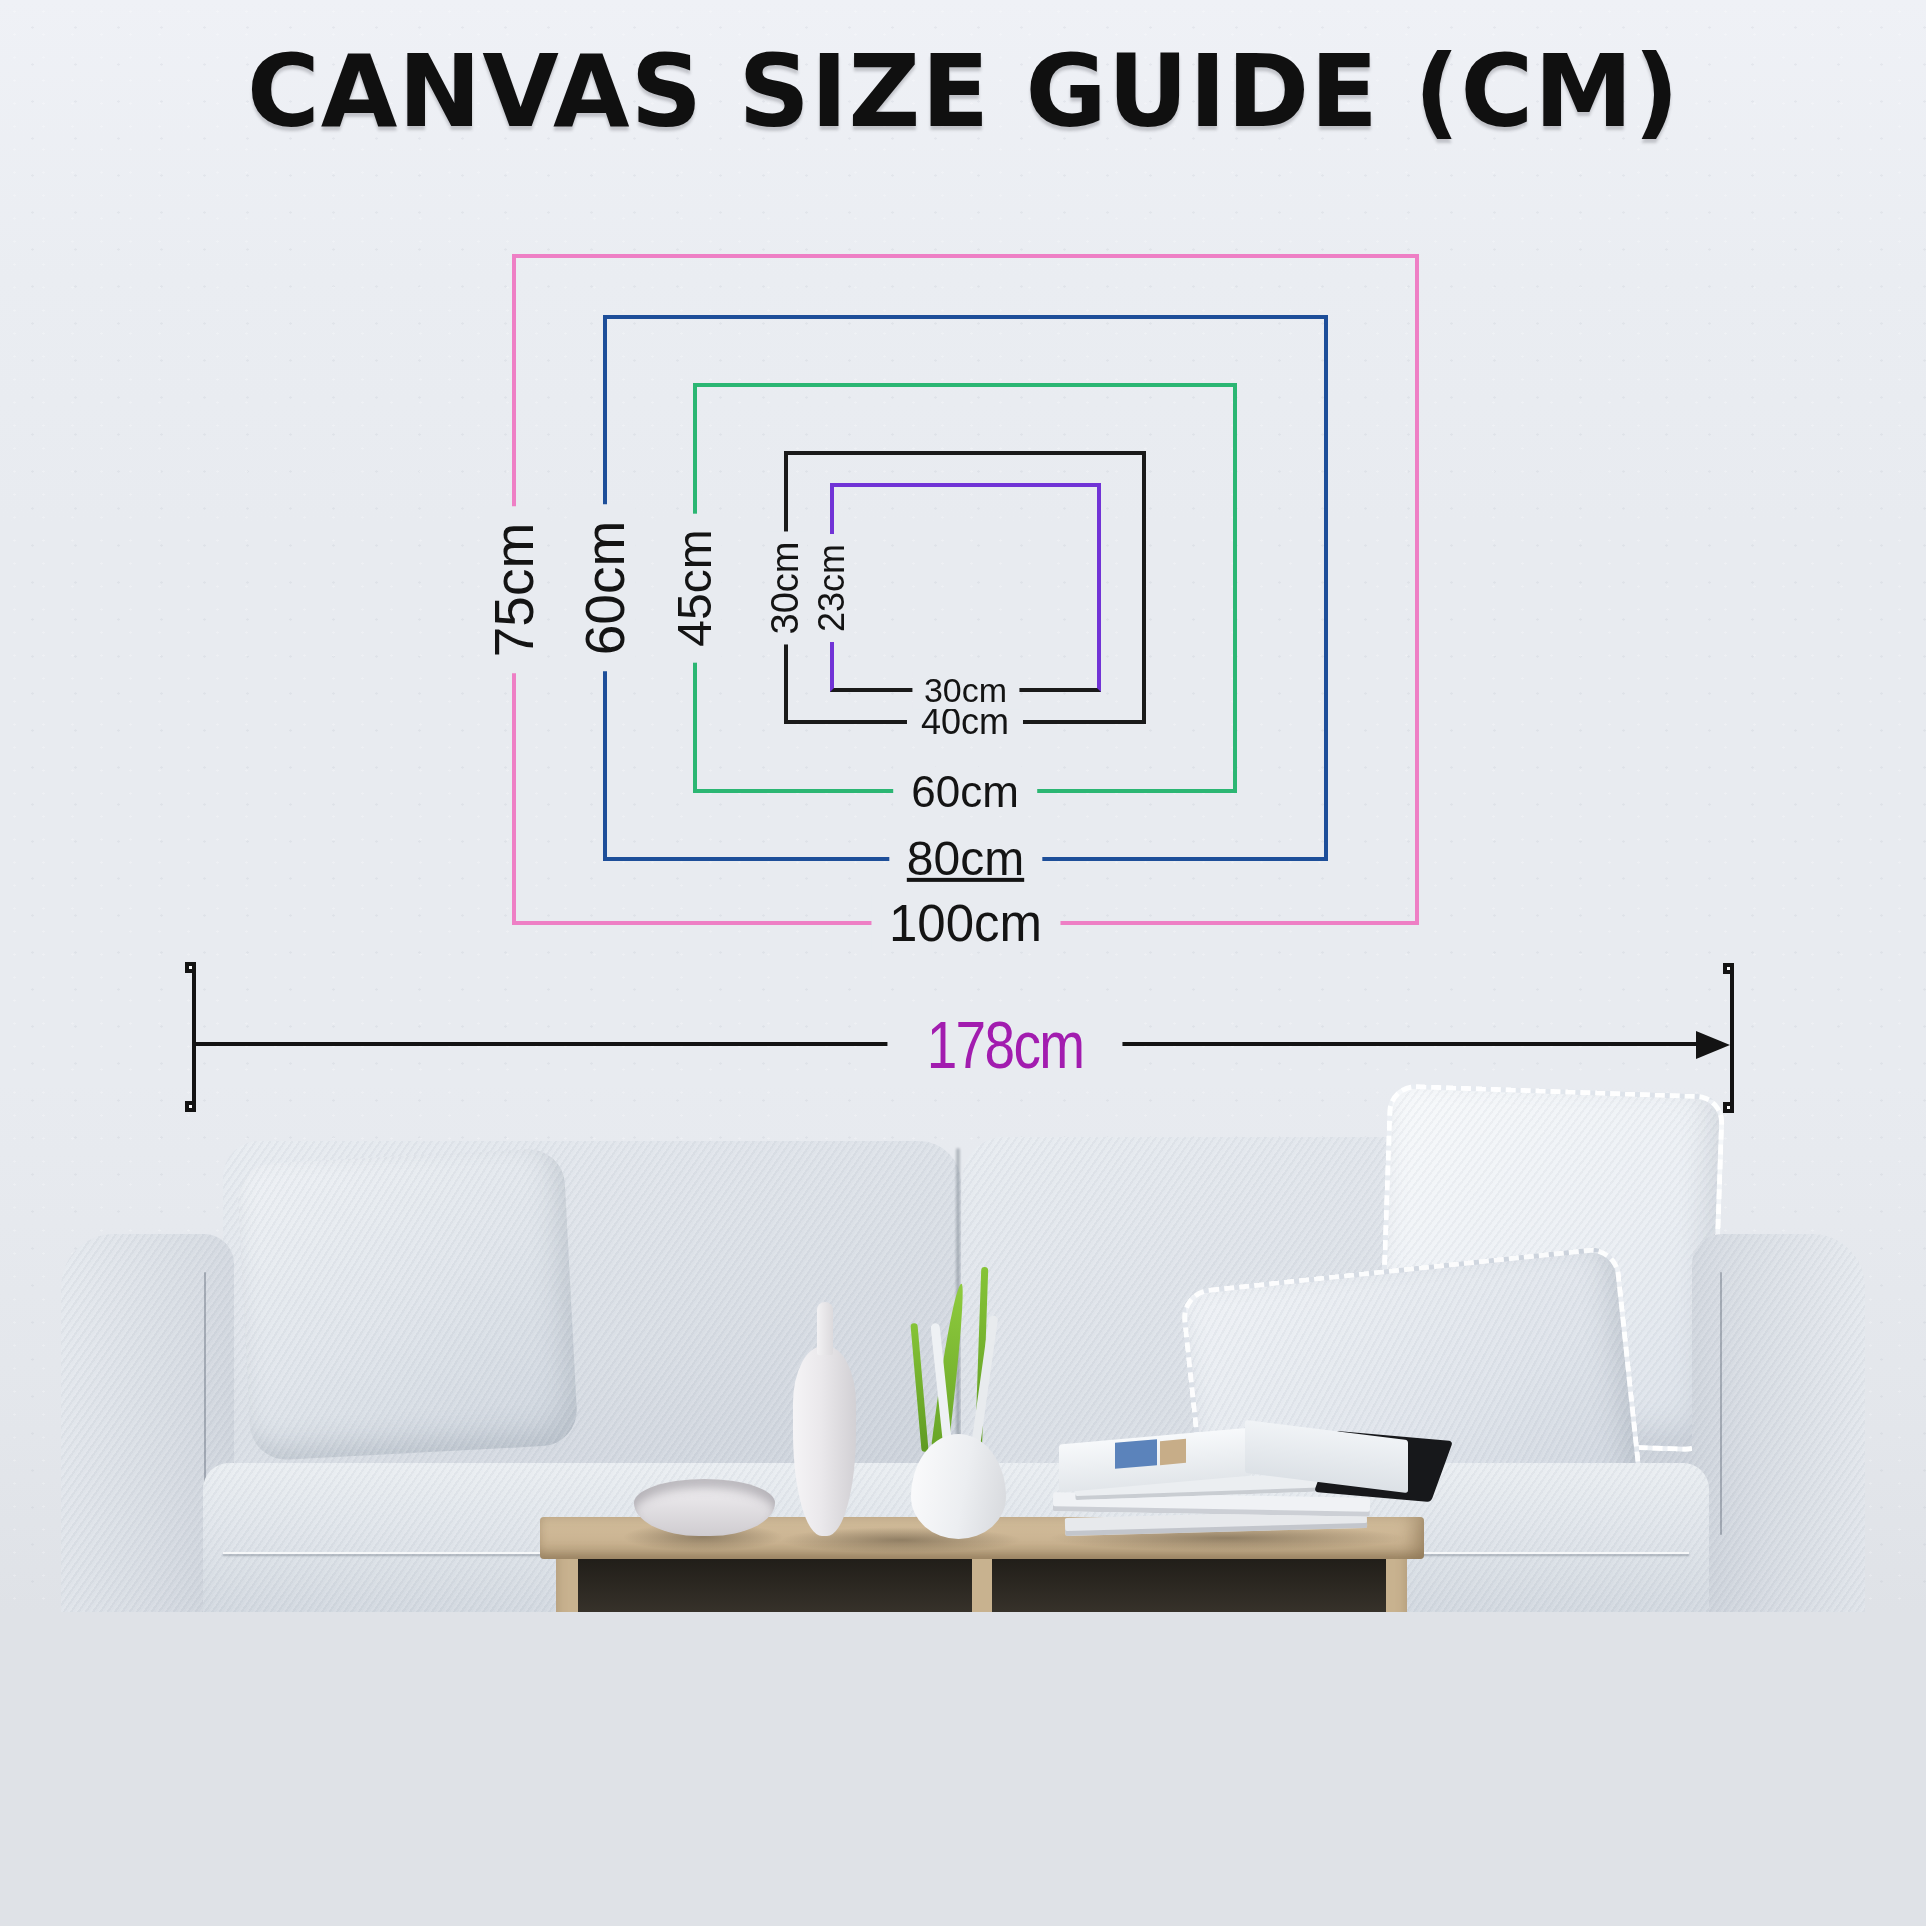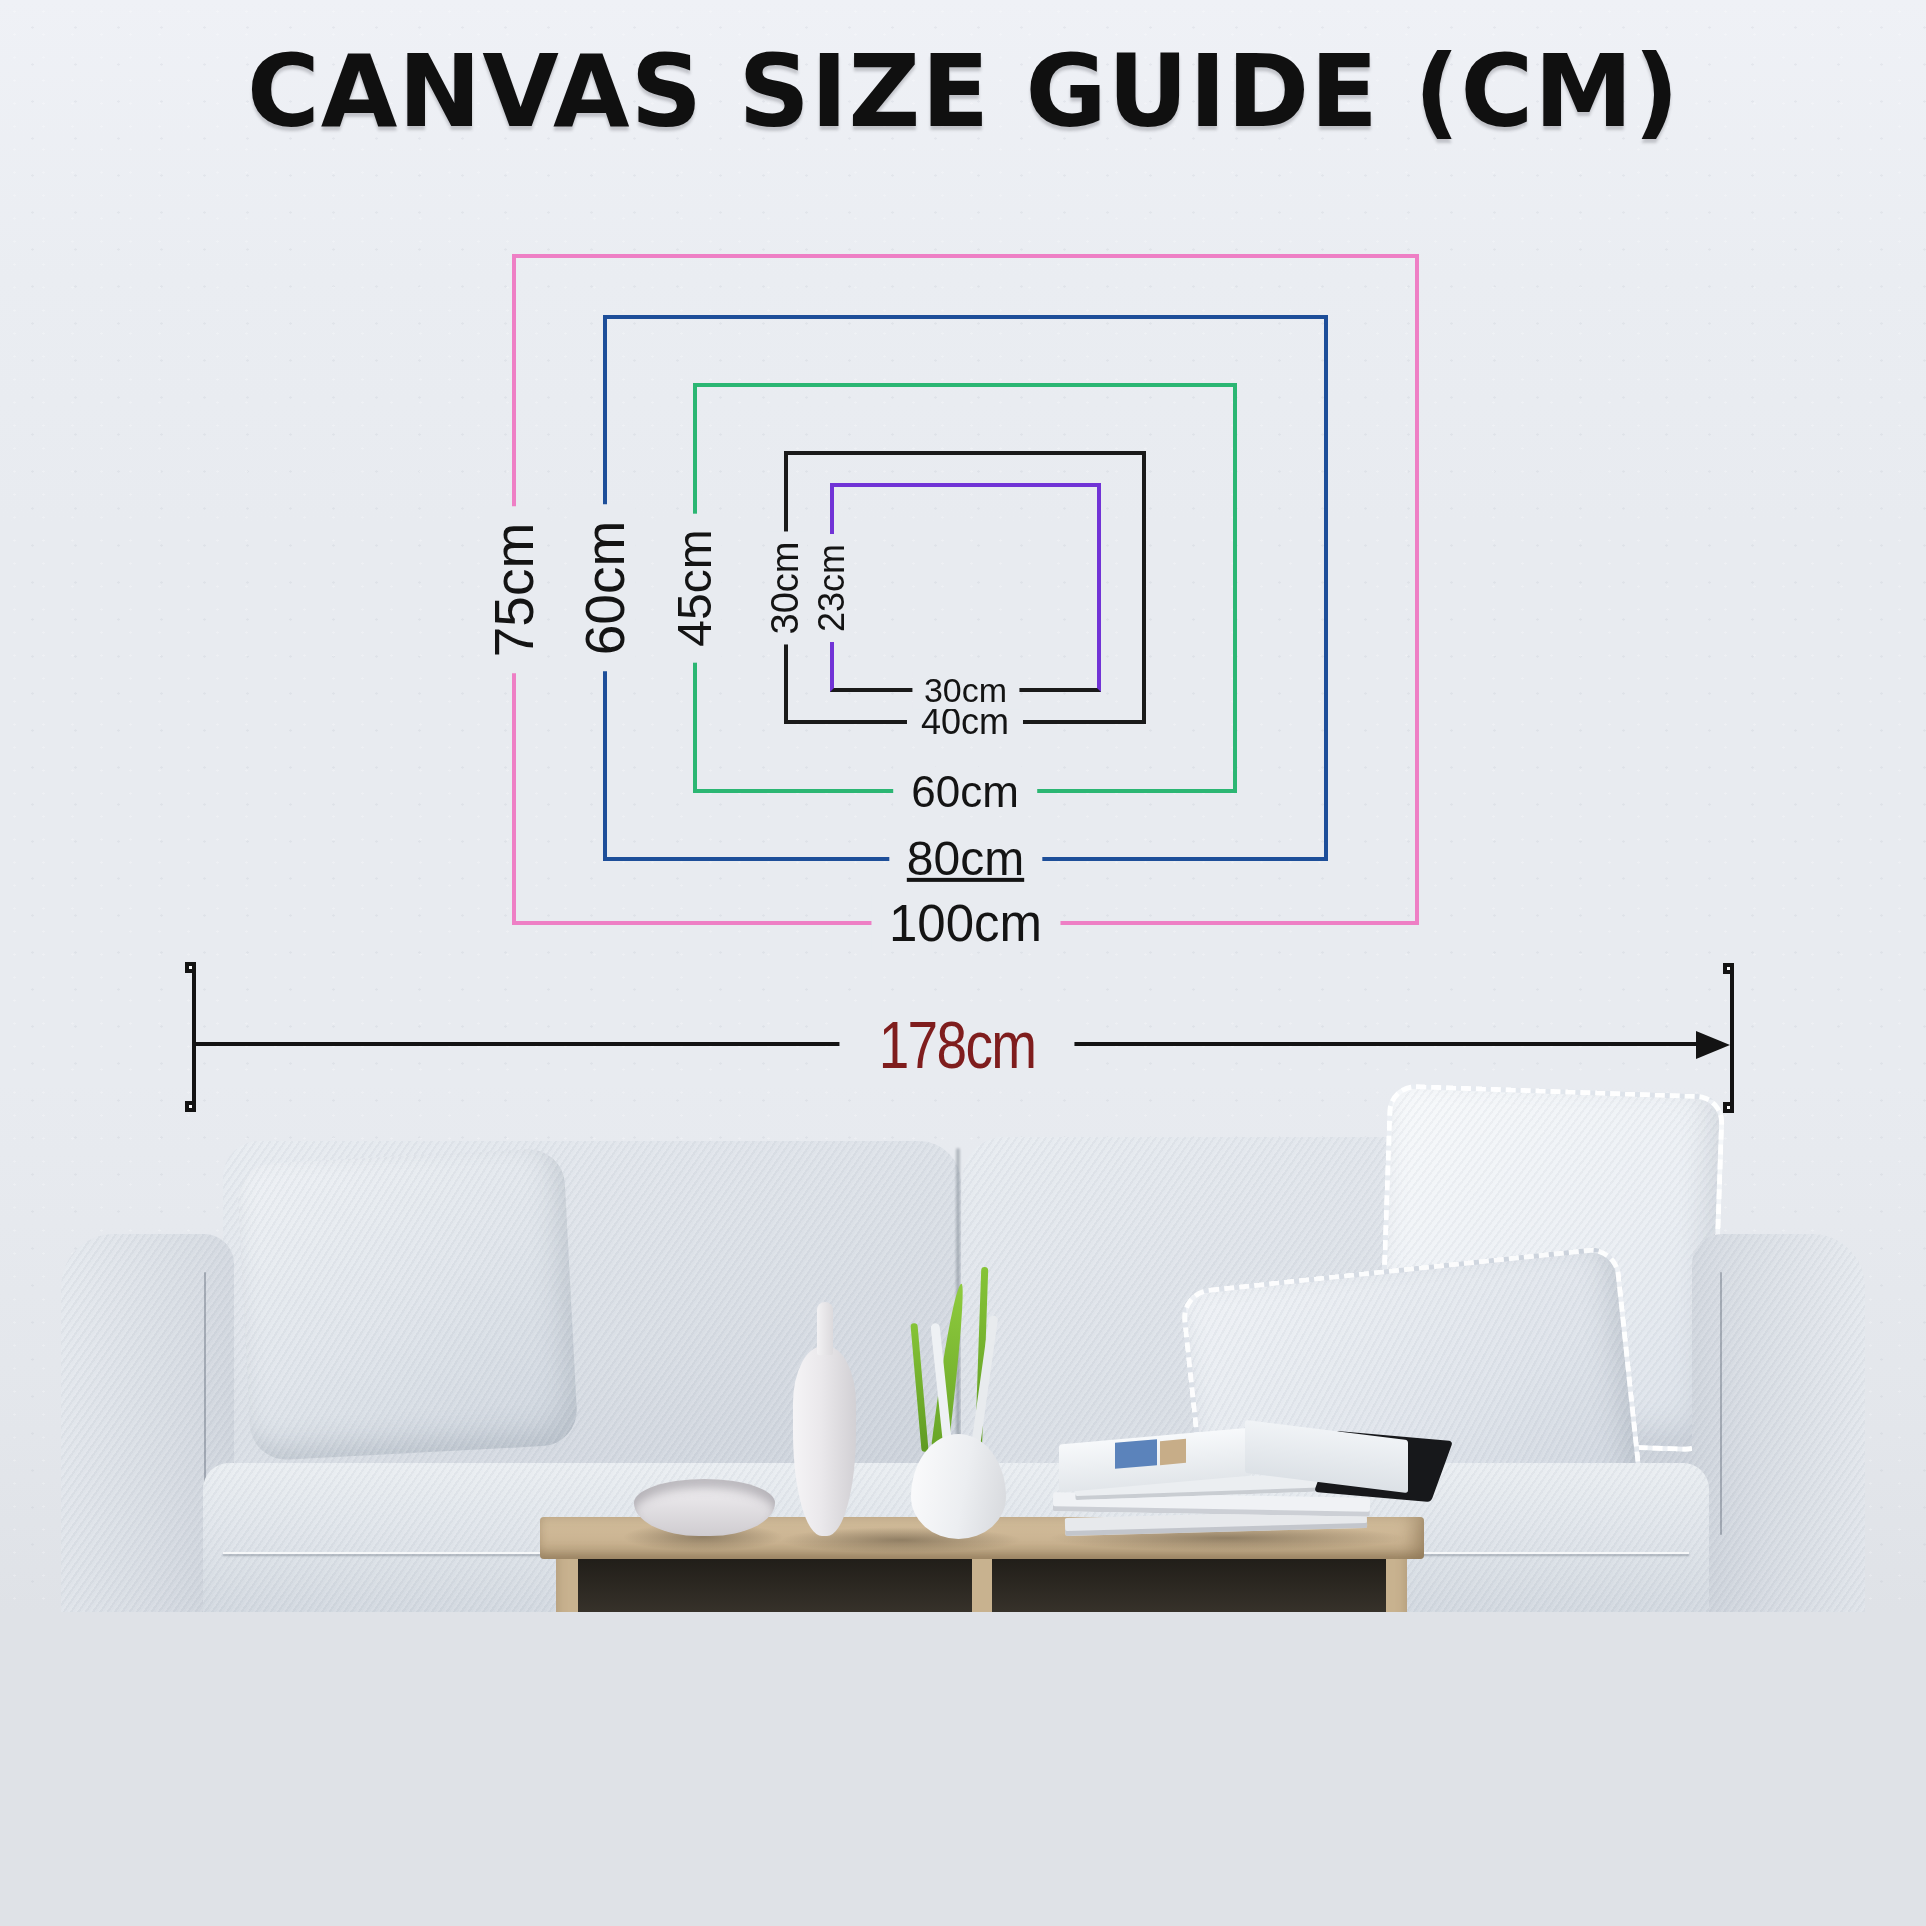--- a/index.html
+++ b/index.html
@@ -48,22 +48,22 @@
   .r40 .hlabel{font-size:38px;padding:0 10px;} .r30 .hlabel{font-size:36px;padding:0 10px;}
 
   
   .measure{position:absolute;inset:0;z-index:6;}
   .m-vline{position:absolute;width:4px;height:139px;background:#131313;}
   .m-vline.left{left:192px;top:971px;} .m-vline.right{left:1730px;top:972px;}
   .m-handle{position:absolute;width:11px;height:11px;background:#fff;border:4px solid #131313;}
   .m-line{position:absolute;left:196px;top:1042px;width:1501px;height:4px;background:#131313;}
   .m-arrow{position:absolute;left:1696px;top:1031px;width:0;height:0;
     border-left:34px solid #131313;border-top:14px solid transparent;border-bottom:14px solid transparent;}
-  .m-label{position:absolute;left:957px;top:1044px;transform:translate(-50%,-50%);
-    background:#e8ebf0;padding:2px 22px;color:#7f1d1d;white-space:nowrap;}
+  .m-label{position:absolute;left:1005px;top:1044px;transform:translate(-50%,-50%);
+    background:#e8ebf0;padding:2px 22px;color:#a21caf;white-space:nowrap;}
   .m-label .condense{display:inline-block;font-size:67px;transform:scaleX(.82);letter-spacing:-2px;}
 
   
   .sofa{position:absolute;inset:0;z-index:4;}
   .fabric::before{content:"";position:absolute;inset:0;border-radius:inherit;pointer-events:none;
     background:repeating-linear-gradient(125deg,rgba(255,255,255,.09) 0 2px,rgba(128,138,152,.07) 2px 4px,transparent 4px 6px);}
   .backrest{position:absolute;background:linear-gradient(160deg,#e8ecf1 0%,#d9dee5 55%,#c9cfd8 100%);}
   .backrest.bl{left:223px;top:1141px;width:738px;height:371px;border-radius:36px 42px 10px 10px;}
   .backrest.br{left:962px;top:1137px;width:733px;height:376px;border-radius:42px 36px 10px 10px;}
   .center-seam{position:absolute;left:956px;top:1148px;width:4px;height:490px;background:rgba(86,96,108,.35);border-radius:3px;filter:blur(1px);}

